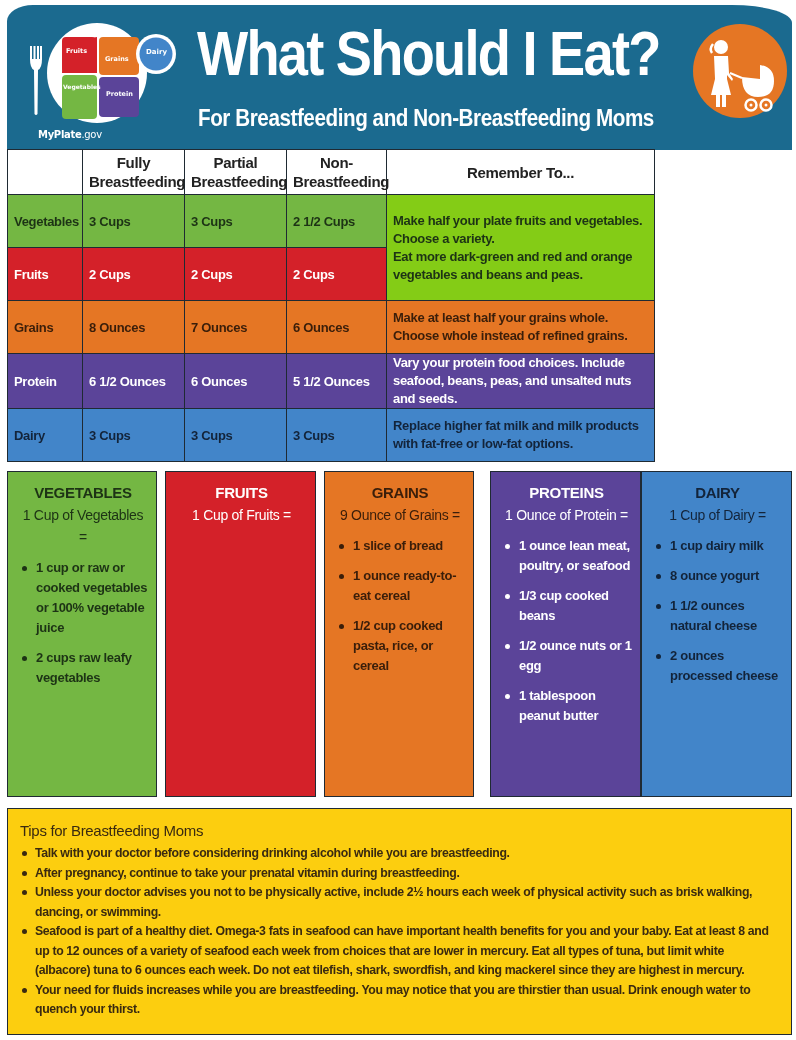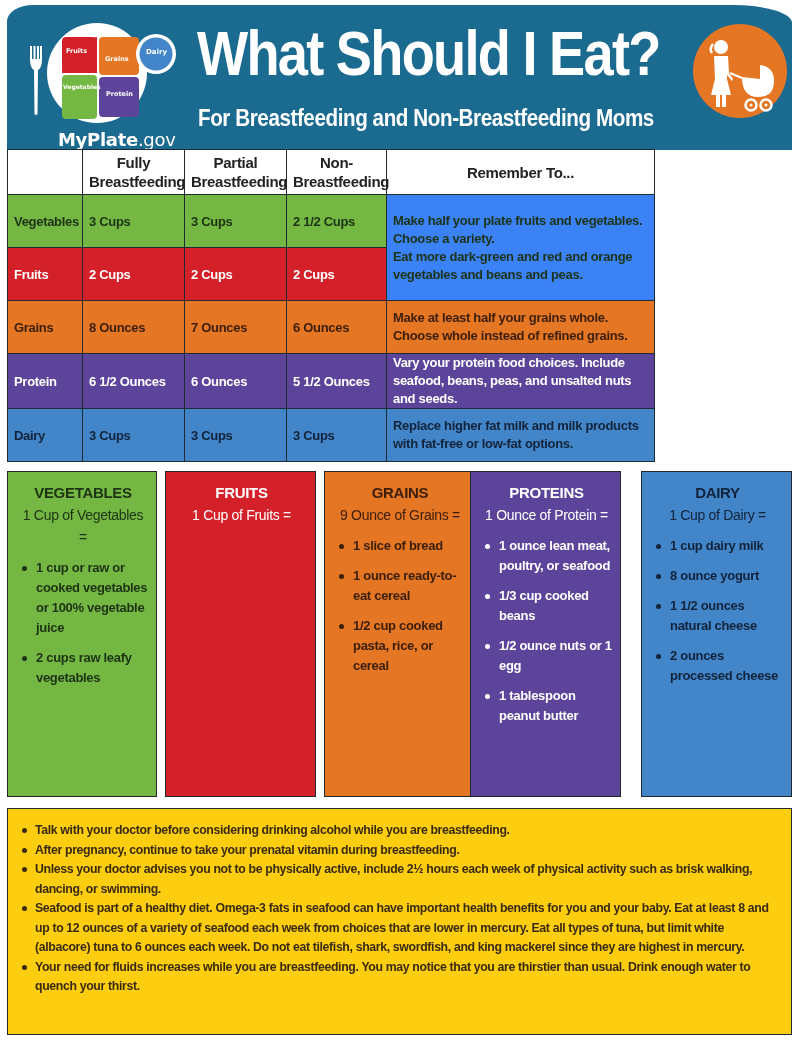--- a/index.html
+++ b/index.html
@@ -10,21 +10,21 @@
     .header {
       position: absolute; left: 7px; top: 5px; width: 785px; height: 145px;
       background: #1b6a8f;
       border-top-left-radius: 26px 16px;
       border-top-right-radius: 60px 18px;
     }
     .logo-wrap { position: absolute; left: 12px; top: 8px; width: 160px; height: 135px; }
     .fork { position: absolute; left: 10px; top: 33px; }
     .plate-svg { position: absolute; left: 26px; top: 10px; }
     .myplate-text {
-      position: absolute; left: 39px; top: 116px; color: #fff; font-size: 18px;
+      position: absolute; left: 19px; top: 116px; color: #fff; font-size: 10px;
       font-family: "DejaVu Sans", sans-serif; font-weight: bold; letter-spacing: -0.3px;
     }
     .myplate-text .gov { font-weight: normal; }
 
     .title {
       position: absolute; left: 190px; top: 12px; color: #ffffff;
       font-family: "Liberation Sans", sans-serif; font-weight: bold;
       font-size: 63px; line-height: 72px; letter-spacing: -2px;
       transform: scaleX(0.86); transform-origin: left top; white-space: nowrap;
     }
@@ -55,21 +55,21 @@
     .servings-table col.c1 { width: 102px; }
     .servings-table col.c2 { width: 102px; }
     .servings-table col.c3 { width: 100px; }
 
     .row-veg td { background: #74b743; color: #1d3315; }
     .row-fruit td { background: #d42129; color: #ffffff; }
     .row-grain td { background: #e57624; color: #3a1e0a; }
     .row-protein td { background: #5b4499; color: #ffffff; }
     .row-dairy td { background: #4285c9; color: #13243a; }
     .tip-cell { line-height: 18px; font-size: 13px; }
-    .servings-table td.vegfruit-tip { background: #3b82f6; color: #1d3315; }
+    .servings-table td.vegfruit-tip { background: #84cc16; color: #1d3315; }
 
     
     .card {
       position: absolute; top: 471px; height: 326px;
       border: 1.5px solid #1f2a33; padding: 10px 8px 0 10px;
       font-family: "Liberation Sans", sans-serif; font-weight: bold;
     }
     .card-title { text-align: center; font-size: 15px; line-height: 22px; letter-spacing: -0.3px; }
     .card-sub { text-align: center; font-size: 14px; line-height: 22px; font-weight: normal; letter-spacing: -0.3px; padding: 0 4px; }
     .card ul { list-style: none; margin-top: 10px; }
@@ -77,21 +77,21 @@
       position: relative; padding-left: 18px; font-size: 13px; line-height: 20px;
       margin-bottom: 10px; letter-spacing: -0.3px;
     }
     .card li::before {
       content: ""; position: absolute; left: 4px; top: 8px; width: 5px; height: 5px;
       border-radius: 50%; background: currentColor;
     }
     .card-veg { left: 7px; width: 150px; background: #74b743; color: #1d3315; }
     .card-fruit { left: 165px; width: 151px; background: #d42129; color: #ffffff; }
     .card-grain { left: 324px; width: 150px; background: #e57624; color: #3a1e0a; }
-    .card-protein { left: 470px; width: 151px; background: #5b4499; color: #ffffff; }
+    .card-protein { left: 490px; width: 151px; background: #5b4499; color: #ffffff; }
     .card-dairy { left: 641px; width: 151px; background: #4285c9; color: #13243a; }
 
     
     .tips {
       position: absolute; left: 7px; top: 808px; width: 785px; height: 227px;
       background: #fcce0f; border: 1.5px solid #1f2a33; padding: 12px 12px 0 12px;
       color: #3a2a10; font-family: "Liberation Sans", sans-serif; font-weight: bold;
     }
     .tips-title { font-size: 15px; line-height: 20px; margin-bottom: 3px; letter-spacing: -0.3px; font-weight: normal; }
     .tips ul { list-style: none; }
@@ -245,20 +245,21 @@
   <div class="card-sub">1 Cup of Dairy =</div>
   <ul>
     <li>1 cup dairy milk</li>
     <li>8 ounce yogurt</li>
     <li>1 1/2 ounces natural cheese</li>
     <li>2 ounces processed cheese</li>
   </ul>
 </div>
 
 <div class="tips">
+  <div class="tips-title">Tips for Breastfeeding Moms</div>
   <ul>
     <li>Talk with your doctor before considering drinking alcohol while you are breastfeeding.</li>
     <li>After pregnancy, continue to take your prenatal vitamin during breastfeeding.</li>
     <li>Unless your doctor advises you not to be physically active, include 2½ hours each week of physical activity such as brisk walking, dancing, or swimming.</li>
     <li>Seafood is part of a healthy diet. Omega-3 fats in seafood can have important health benefits for you and your baby. Eat at least 8 and up to 12 ounces of a variety of seafood each week from choices that are lower in mercury. Eat all types of tuna, but limit white (albacore) tuna to 6 ounces each week. Do not eat tilefish, shark, swordfish, and king mackerel since they are highest in mercury.</li>
     <li>Your need for fluids increases while you are breastfeeding. You may notice that you are thirstier than usual. Drink enough water to quench your thirst.</li>
   </ul>
 </div>
 
 </body></html>

